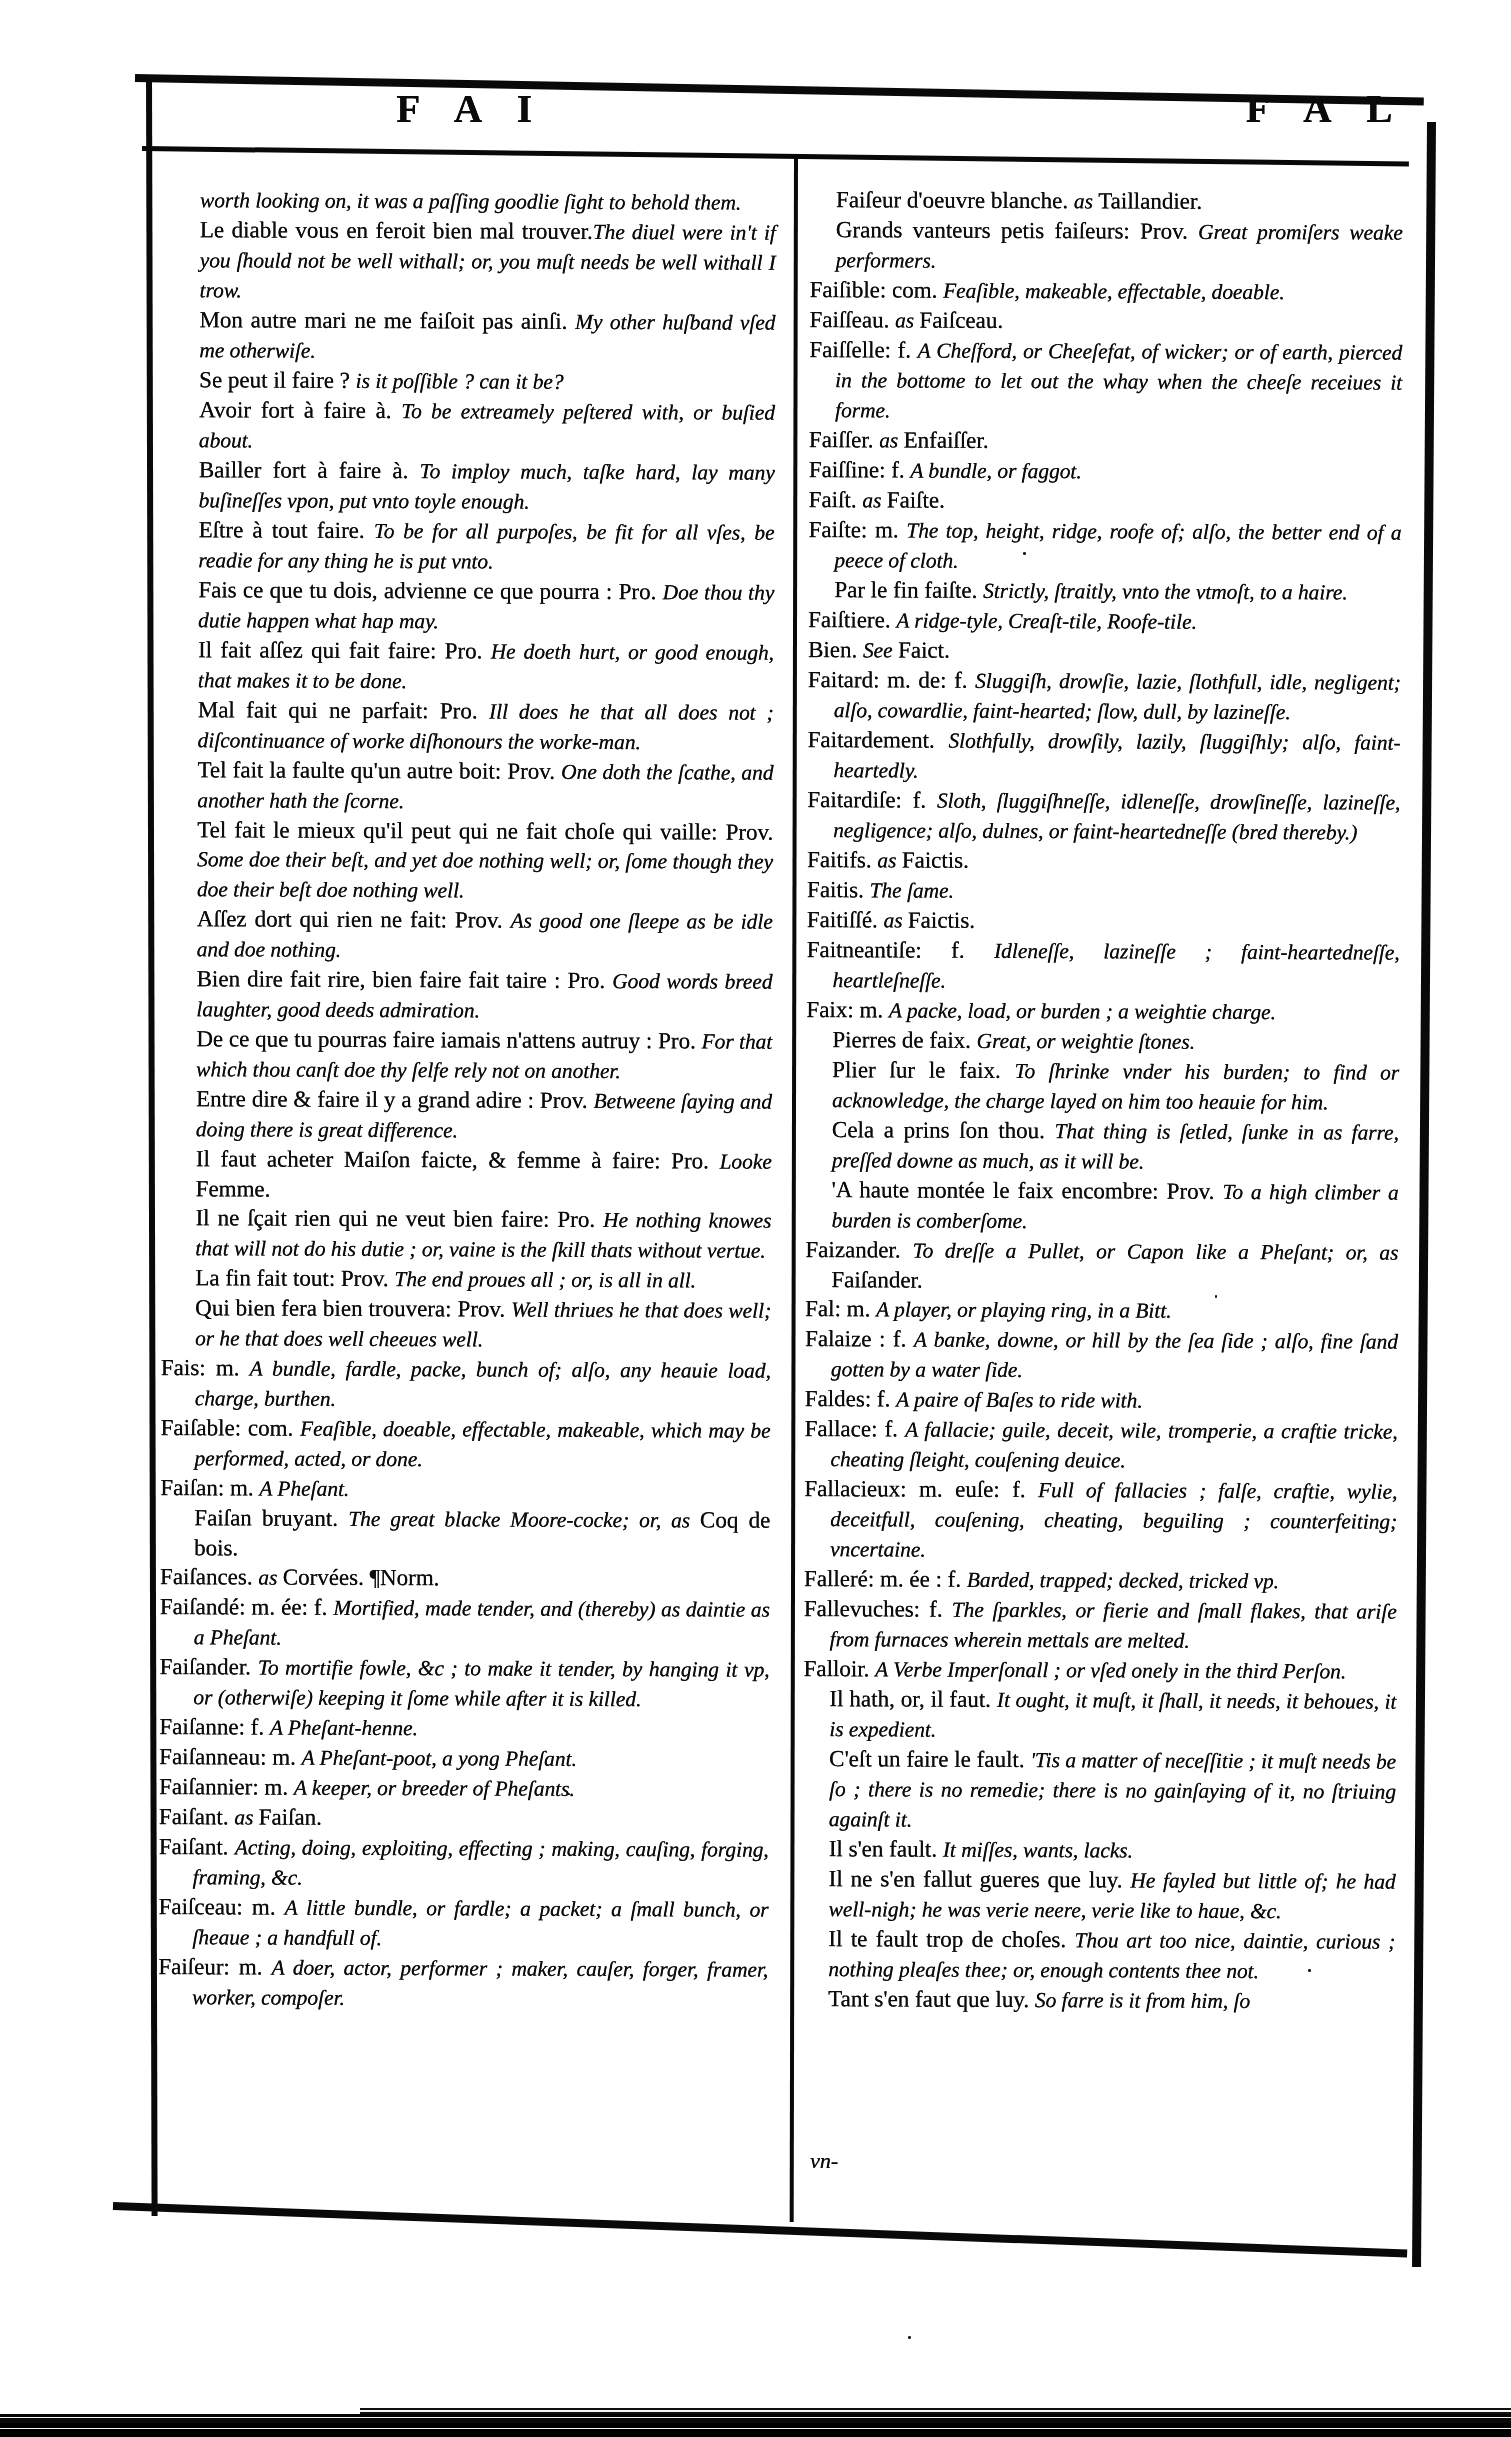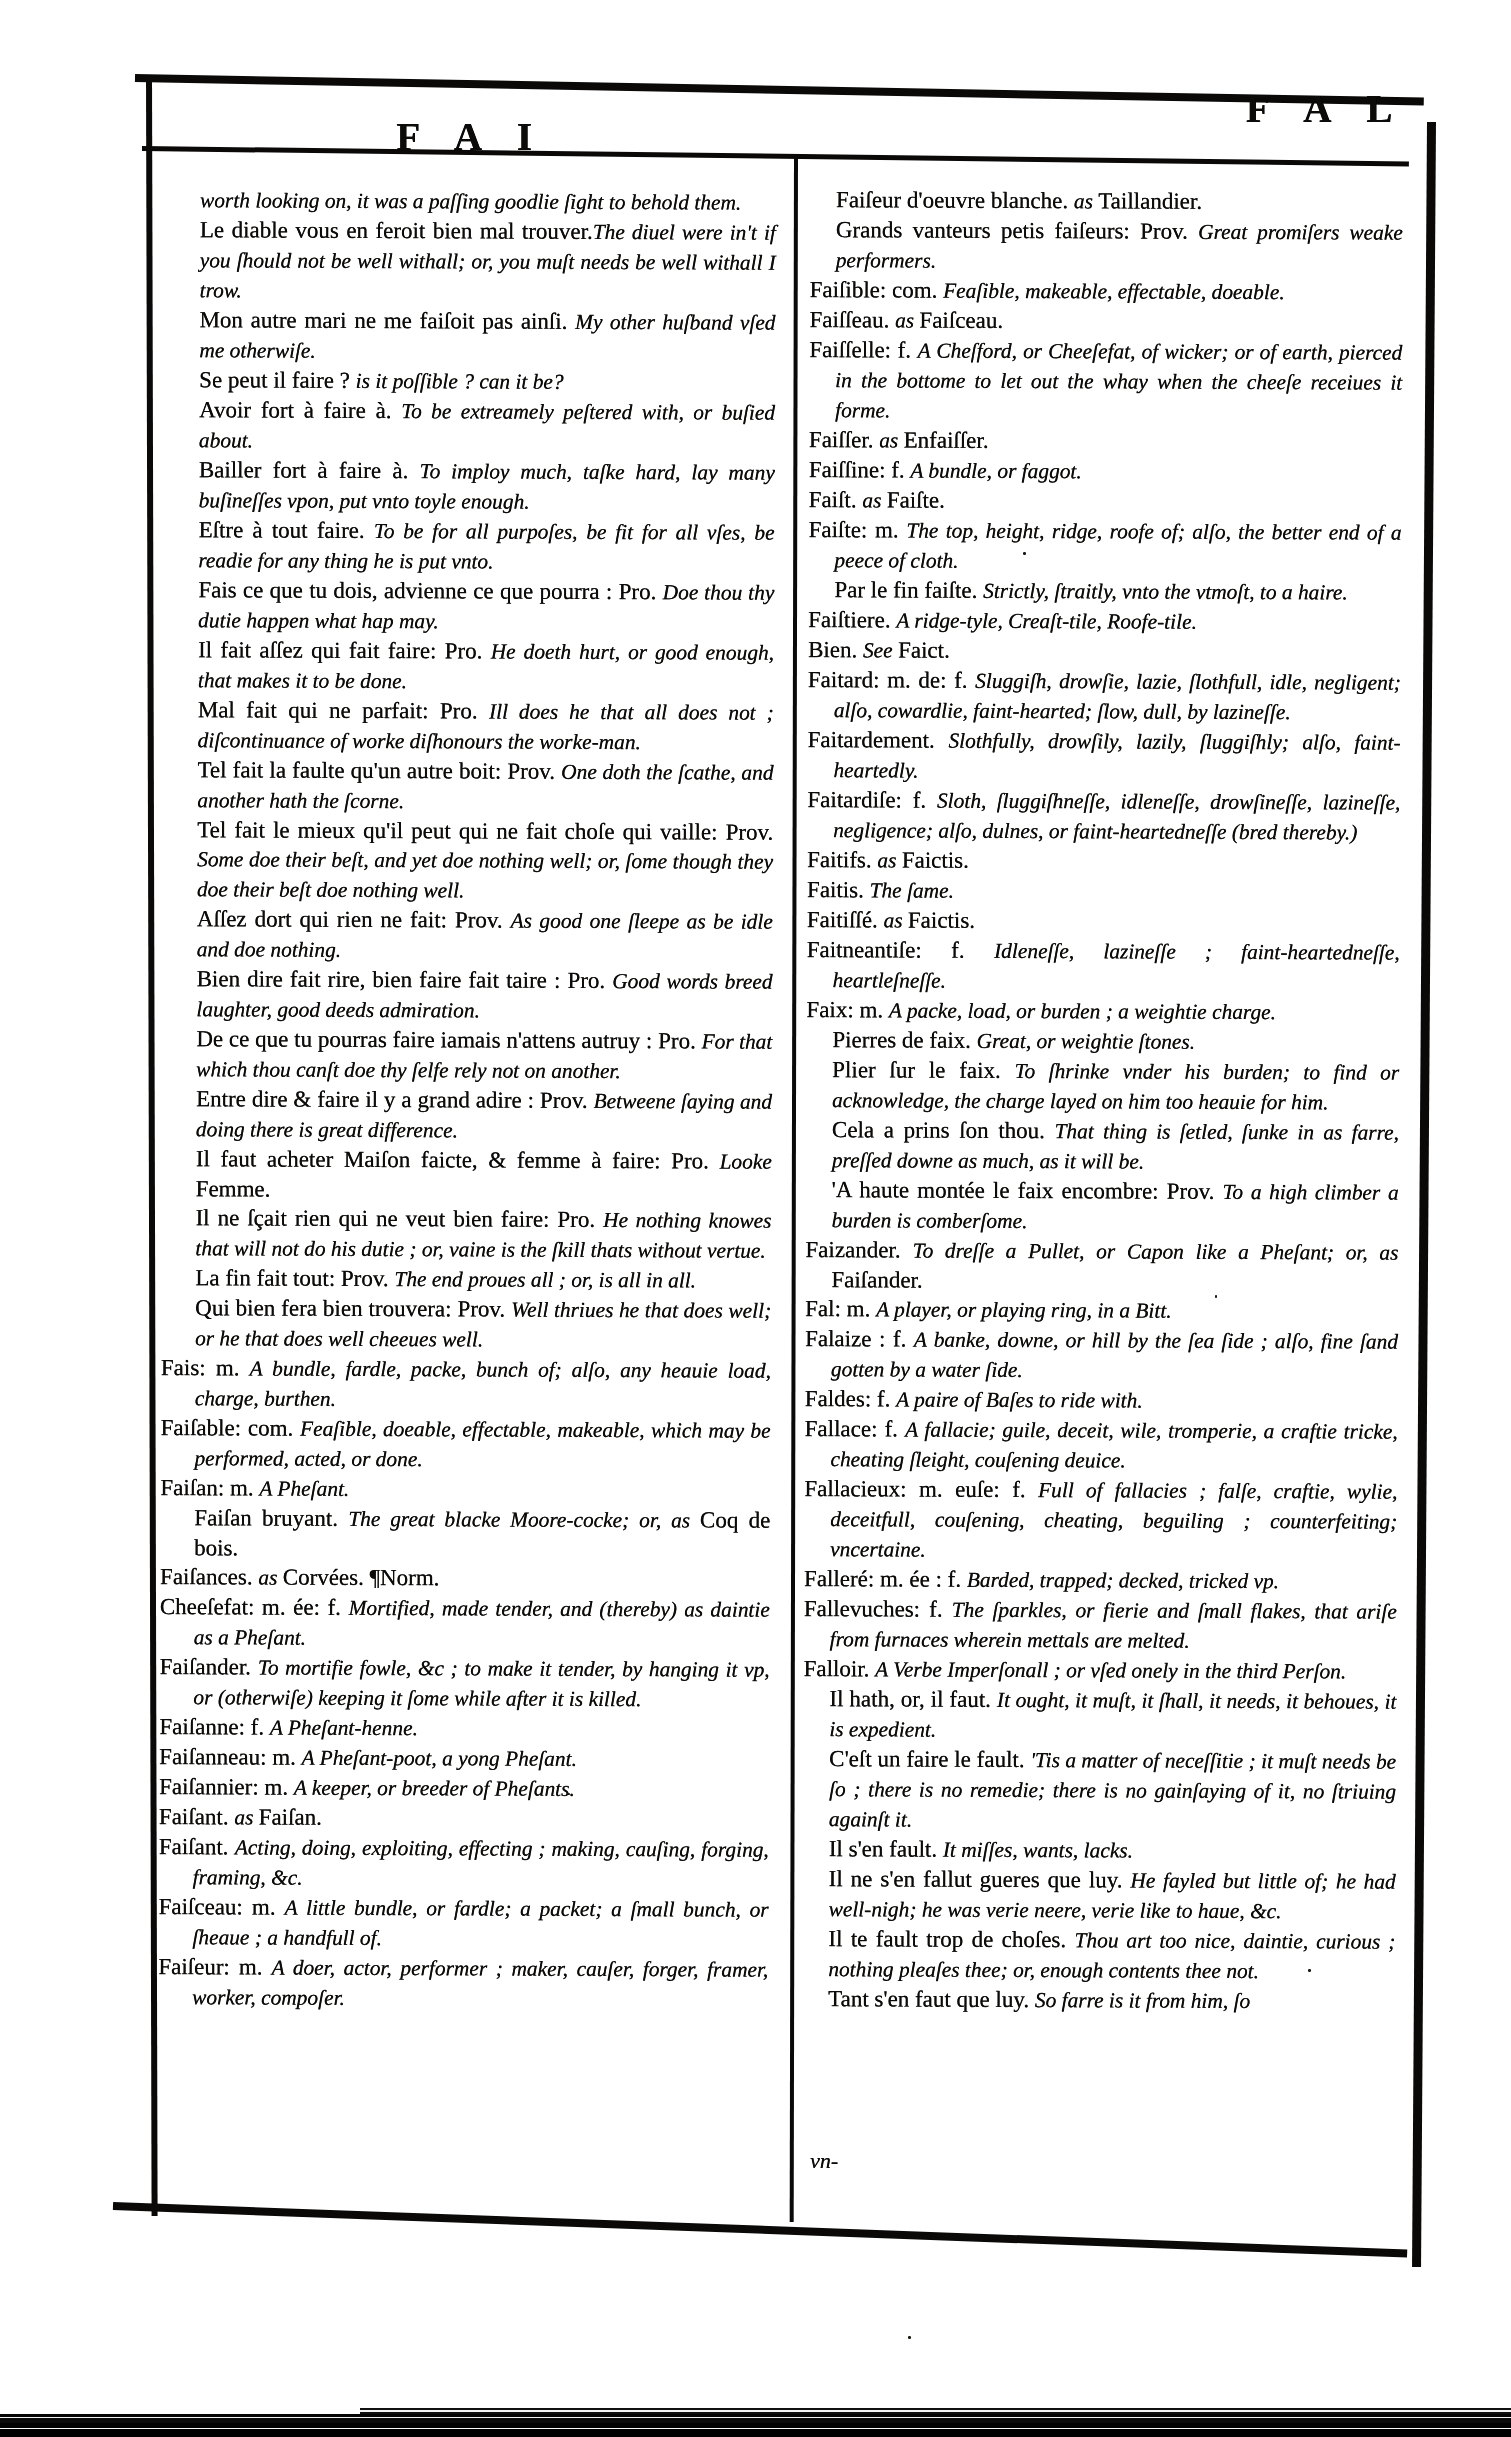--- a/index.html
+++ b/index.html
@@ -9,21 +9,21 @@
   .rule,.vline{position:absolute;background:#0a0908;}
   .rule-top{left:135px;top:74px;width:1289px;height:7.7px;transform:rotate(1.05deg);transform-origin:left center;}
   .rule-header{left:142px;top:146px;width:1267px;height:5.1px;transform:rotate(0.7deg);transform-origin:left center;}
   .rule-bottom{left:113px;top:2202px;width:1295px;height:7.7px;transform:rotate(2.1deg);transform-origin:left center;}
   .border-left{left:146px;top:75px;width:6px;height:2141px;transform:rotate(-0.15deg);transform-origin:top center;}
   .border-right{left:1427px;top:122px;width:8.6px;height:2145px;transform:rotate(0.4deg);transform-origin:top center;}
   .divider{left:794px;top:158px;width:4.3px;height:2064px;transform:rotate(0.12deg);transform-origin:top center;}
   
   .running-head{position:absolute;top:86px;font-size:39px;font-weight:bold;letter-spacing:13.7px;
                 text-shadow:0.3px 0.3px 0.3px #000;}
-  .running-head.lft{left:166px;width:610px;text-align:center;margin-top:28px;}
+  .running-head.lft{left:166px;width:610px;text-align:center;}
   .running-head.rgt{left:810px;width:596px;text-align:right;}
   
   .col{position:absolute;top:185px;font-size:23px;line-height:29px;text-align:justify;
        transform:rotate(0.25deg);transform-origin:top left;text-shadow:0.2px 0.2px 0.3px rgba(10,8,5,0.9);}
   .col-left{left:166px;width:610px;}
   .col-right{left:810px;width:593px;}
   .entry{margin:0;padding-left:34px;text-indent:-34px;}
   .col-right .entry{padding-left:26px;text-indent:-26px;}
   .entry.sub{text-indent:0;}
   .r{font-style:normal;}
@@ -71,21 +71,21 @@
       <p class="entry sub"><span class="r">Entre dire &amp; faire il y a grand adire : Prov. </span><span class="i">Betweene ſaying and doing there is great difference.</span></p>
       <p class="entry sub"><span class="r">Il faut acheter Maiſon faicte, &amp; femme à faire: Pro. </span><span class="i">Looke </span><span class="r">Femme.</span></p>
       <p class="entry sub"><span class="r">Il ne ſçait rien qui ne veut bien faire: Pro. </span><span class="i">He nothing knowes that will not do his dutie ; or, vaine is the ſkill thats without vertue.</span></p>
       <p class="entry sub"><span class="r">La fin fait tout: Prov. </span><span class="i">The end proues all ; or, is all in all.</span></p>
       <p class="entry sub"><span class="r">Qui bien fera bien trouvera: Prov. </span><span class="i">Well thriues he that does well; or he that does well cheeues well.</span></p>
       <p class="entry head"><span class="r">Fais: m. </span><span class="i">A bundle, fardle, packe, bunch of; alſo, any heauie load, charge, burthen.</span></p>
       <p class="entry head"><span class="r">Faiſable: com. </span><span class="i">Feaſible, doeable, effectable, makeable, which may be performed, acted, or done.</span></p>
       <p class="entry head"><span class="r">Faiſan: m. </span><span class="i">A Pheſant.</span></p>
       <p class="entry sub"><span class="r">Faiſan bruyant. </span><span class="i">The great blacke Moore-cocke; or, as </span><span class="r">Coq de bois.</span></p>
       <p class="entry head"><span class="r">Faiſances. </span><span class="i">as </span><span class="r">Corvées. ¶Norm.</span></p>
-      <p class="entry head"><span class="r">Cheeſefat: m. ée: f. </span><span class="i">Mortified, made tender, and (thereby) as daintie as a Pheſant.</span></p>
+      <p class="entry head"><span class="r">Faiſandé: m. ée: f. </span><span class="i">Mortified, made tender, and (thereby) as daintie as a Pheſant.</span></p>
       <p class="entry head"><span class="r">Faiſander. </span><span class="i">To mortifie fowle, &amp;c ; to make it tender, by hanging it vp, or (otherwiſe) keeping it ſome while after it is killed.</span></p>
       <p class="entry head"><span class="r">Faiſanne: f. </span><span class="i">A Pheſant-henne.</span></p>
       <p class="entry head"><span class="r">Faiſanneau: m. </span><span class="i">A Pheſant-poot, a yong Pheſant.</span></p>
       <p class="entry head"><span class="r">Faiſannier: m. </span><span class="i">A keeper, or breeder of Pheſants.</span></p>
       <p class="entry head"><span class="r">Faiſant. </span><span class="i">as </span><span class="r">Faiſan.</span></p>
       <p class="entry head"><span class="r">Faiſant. </span><span class="i">Acting, doing, exploiting, effecting ; making, cauſing, forging, framing, &amp;c.</span></p>
       <p class="entry head"><span class="r">Faiſceau: m. </span><span class="i">A little bundle, or fardle; a packet; a ſmall bunch, or ſheaue ; a handfull of.</span></p>
       <p class="entry head"><span class="r">Faiſeur: m. </span><span class="i">A doer, actor, performer ; maker, cauſer, forger, framer, worker, compoſer.</span></p>
     </div>
   <div class="col col-right">

